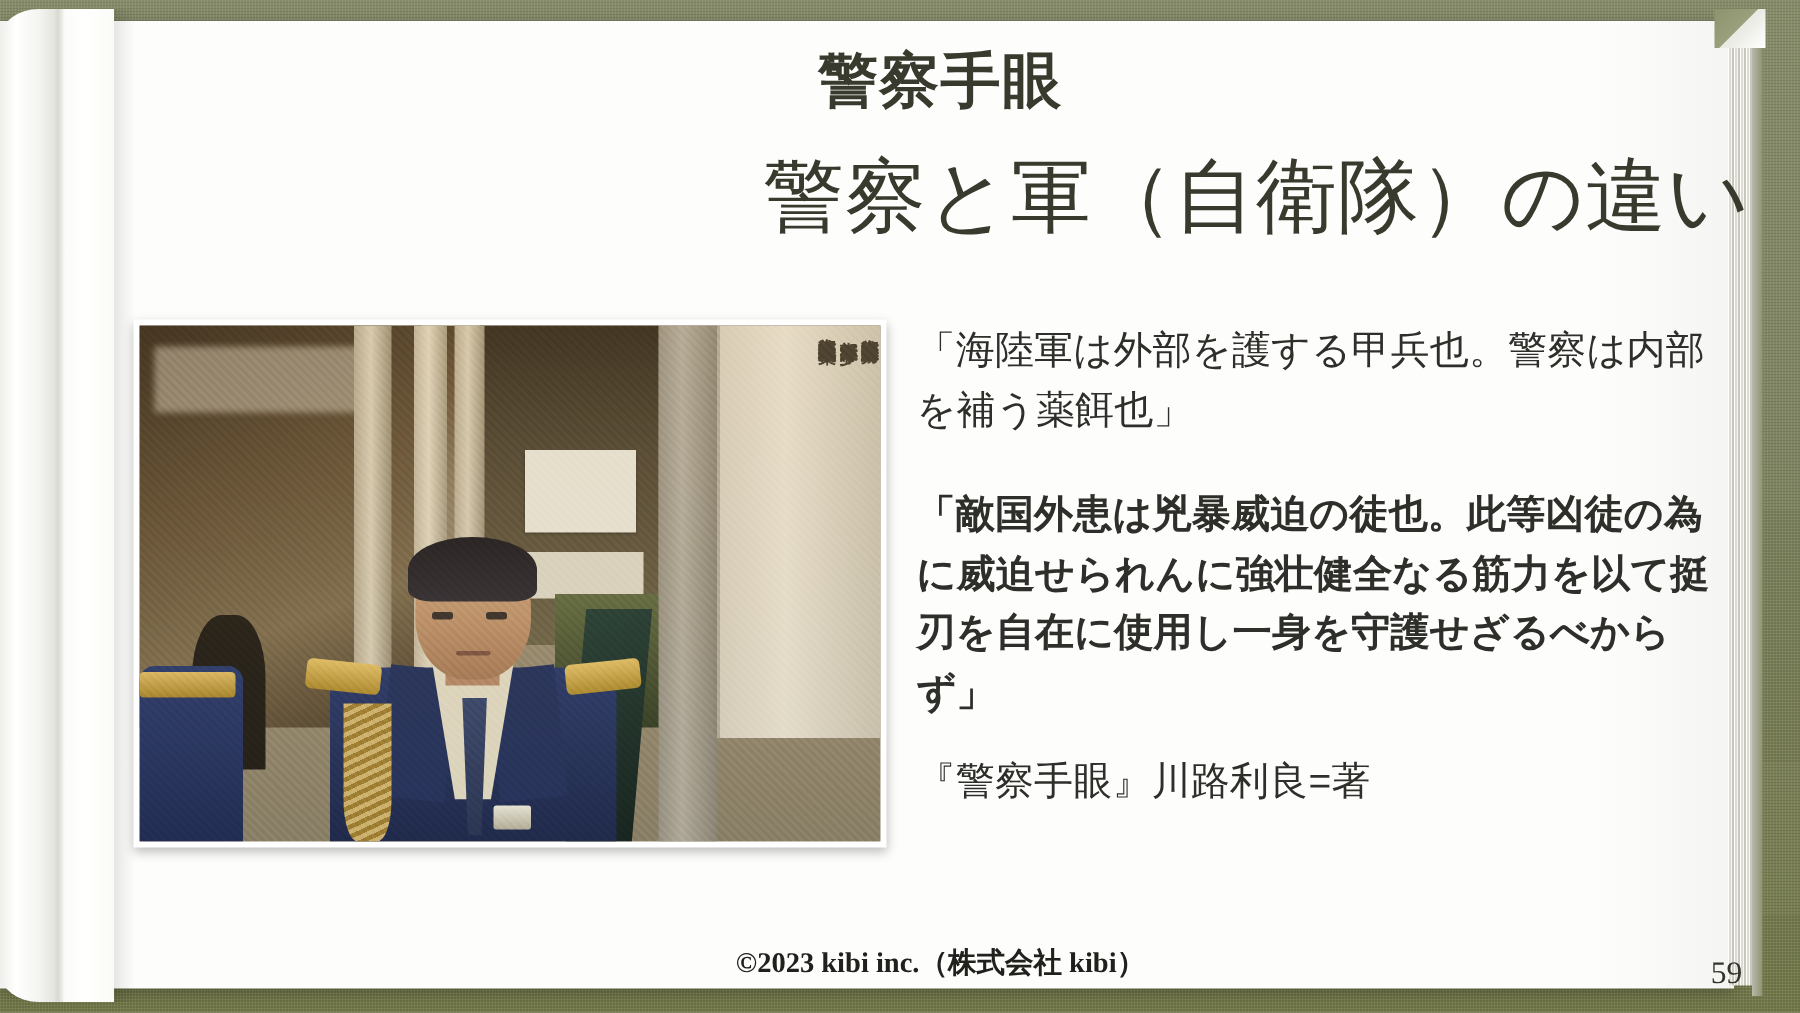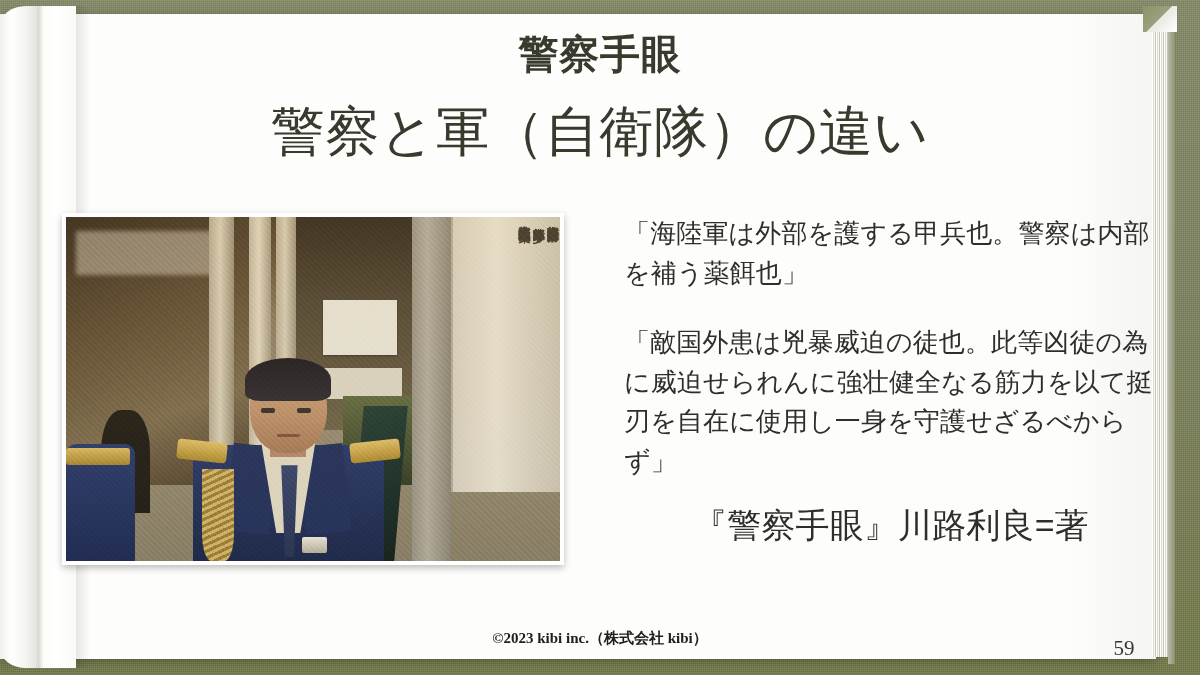--- a/index.html
+++ b/index.html
@@ -114,21 +114,21 @@
     top: 6px;
     width: 34px;
     height: 26px;
     z-index: 7;
     background: linear-gradient(135deg, #8d926f 0%, #9aa07c 48%, #e9e9e2 49%, #ffffff 100%);
   }
 
   
   .slide {
     position: absolute;
-    left: 60px;
+    left: 87px;
     top: 14px;
     width: 1080px;
     height: 572px;
     z-index: 8;
   }
 
   .title {
     position: absolute;
     left: 0;
     top: 17px;
@@ -138,21 +138,21 @@
     font-weight: 700;
     color: #373a2c;
     letter-spacing: .02em;
     line-height: 1.15;
   }
   .subtitle {
     position: absolute;
     left: 0;
     top: 85px;
     width: 1080px;
-    text-align: center;
+    text-align: right;
     font-size: 54px;
     font-weight: 400;
     color: #373a2c;
     letter-spacing: .01em;
     line-height: 1.2;
   }
 
   
   .photo-frame {
     position: absolute;
@@ -361,49 +361,48 @@
     text-decoration-thickness: 2px;
     cursor: pointer;
   }
 
   
   .body-col {
     position: absolute;
     left: 524px;
     top: 200px;
     width: 540px;
-    margin-left: 40px;
   }
   .para {
     font-size: 26px;
     line-height: 1.52;
     color: #2e2e2a;
     margin: 0 0 30px 0;
     text-align: left;
     letter-spacing: .005em;
   }
-  .para.p2 { margin-bottom: 22px; }
+  .para.p2 { margin-bottom: 22px; font-weight: bold; }
   .attribution {
-    font-size: 34px;
+    font-size: 26px;
     color: #2e2e2a;
-    text-align: center;
+    text-align: left;
     padding-right: 6px;
     letter-spacing: .005em;
   }
 
   
   .footer {
     position: absolute;
     left: 0;
     top: 615px;
     width: 1080px;
     text-align: center;
     font-family: "Liberation Serif", "DejaVu Serif", serif;
     font-weight: 700;
-    font-size: 15px;
+    font-size: 19px;
     color: #20201c;
   }
   .page-number {
     position: absolute;
     left: 1044px;
     top: 622px;
     width: 40px;
     text-align: center;
     font-family: "Liberation Serif", "DejaVu Serif", serif;
     font-size: 21px;

